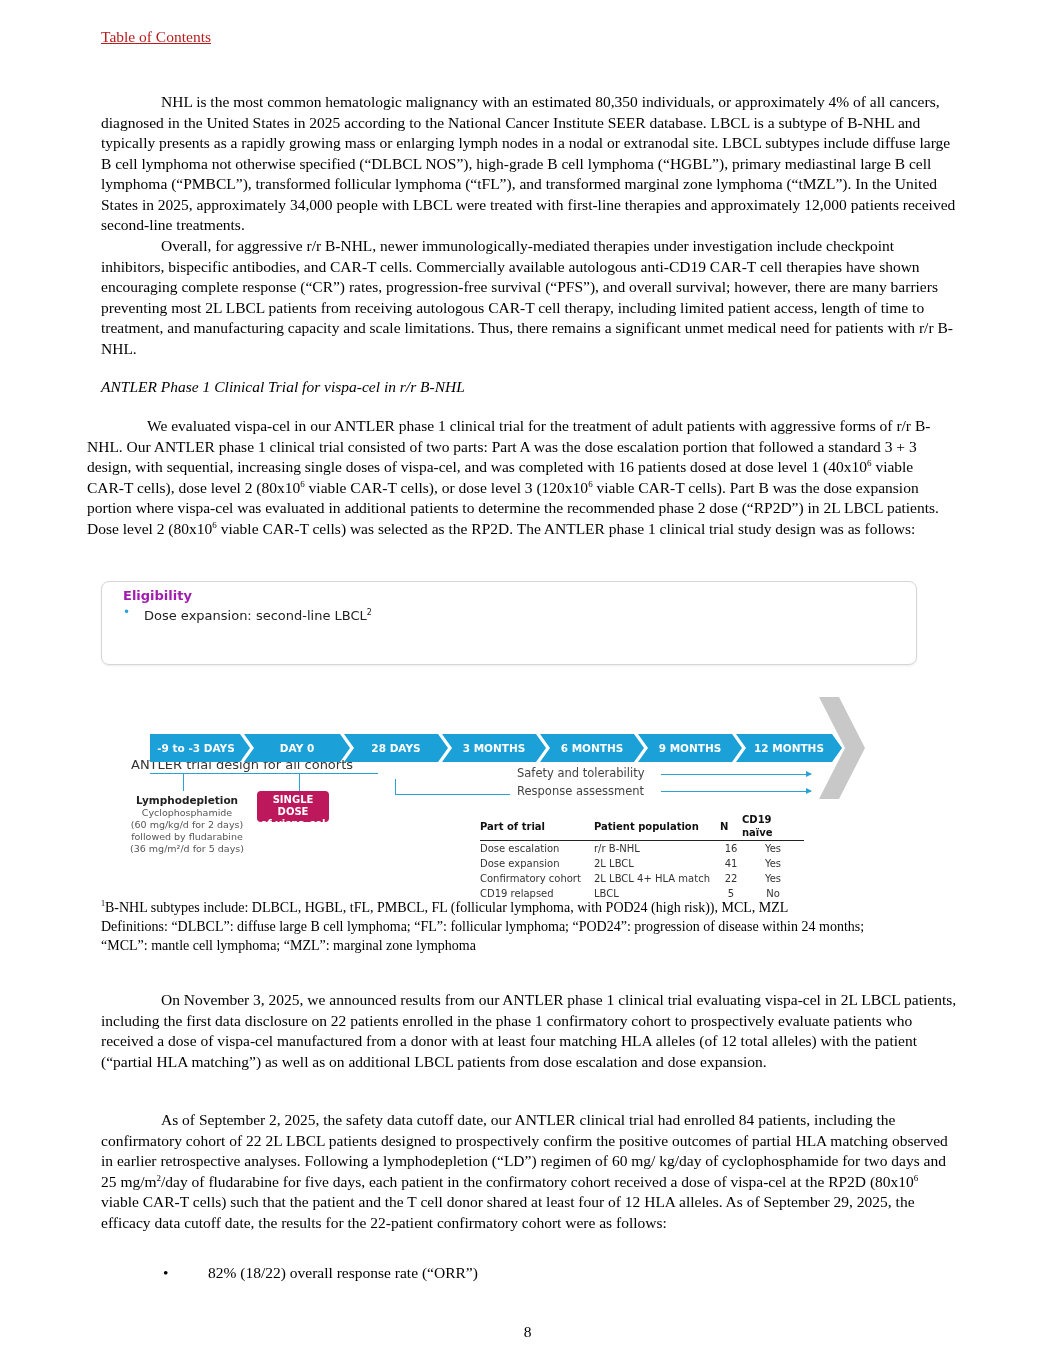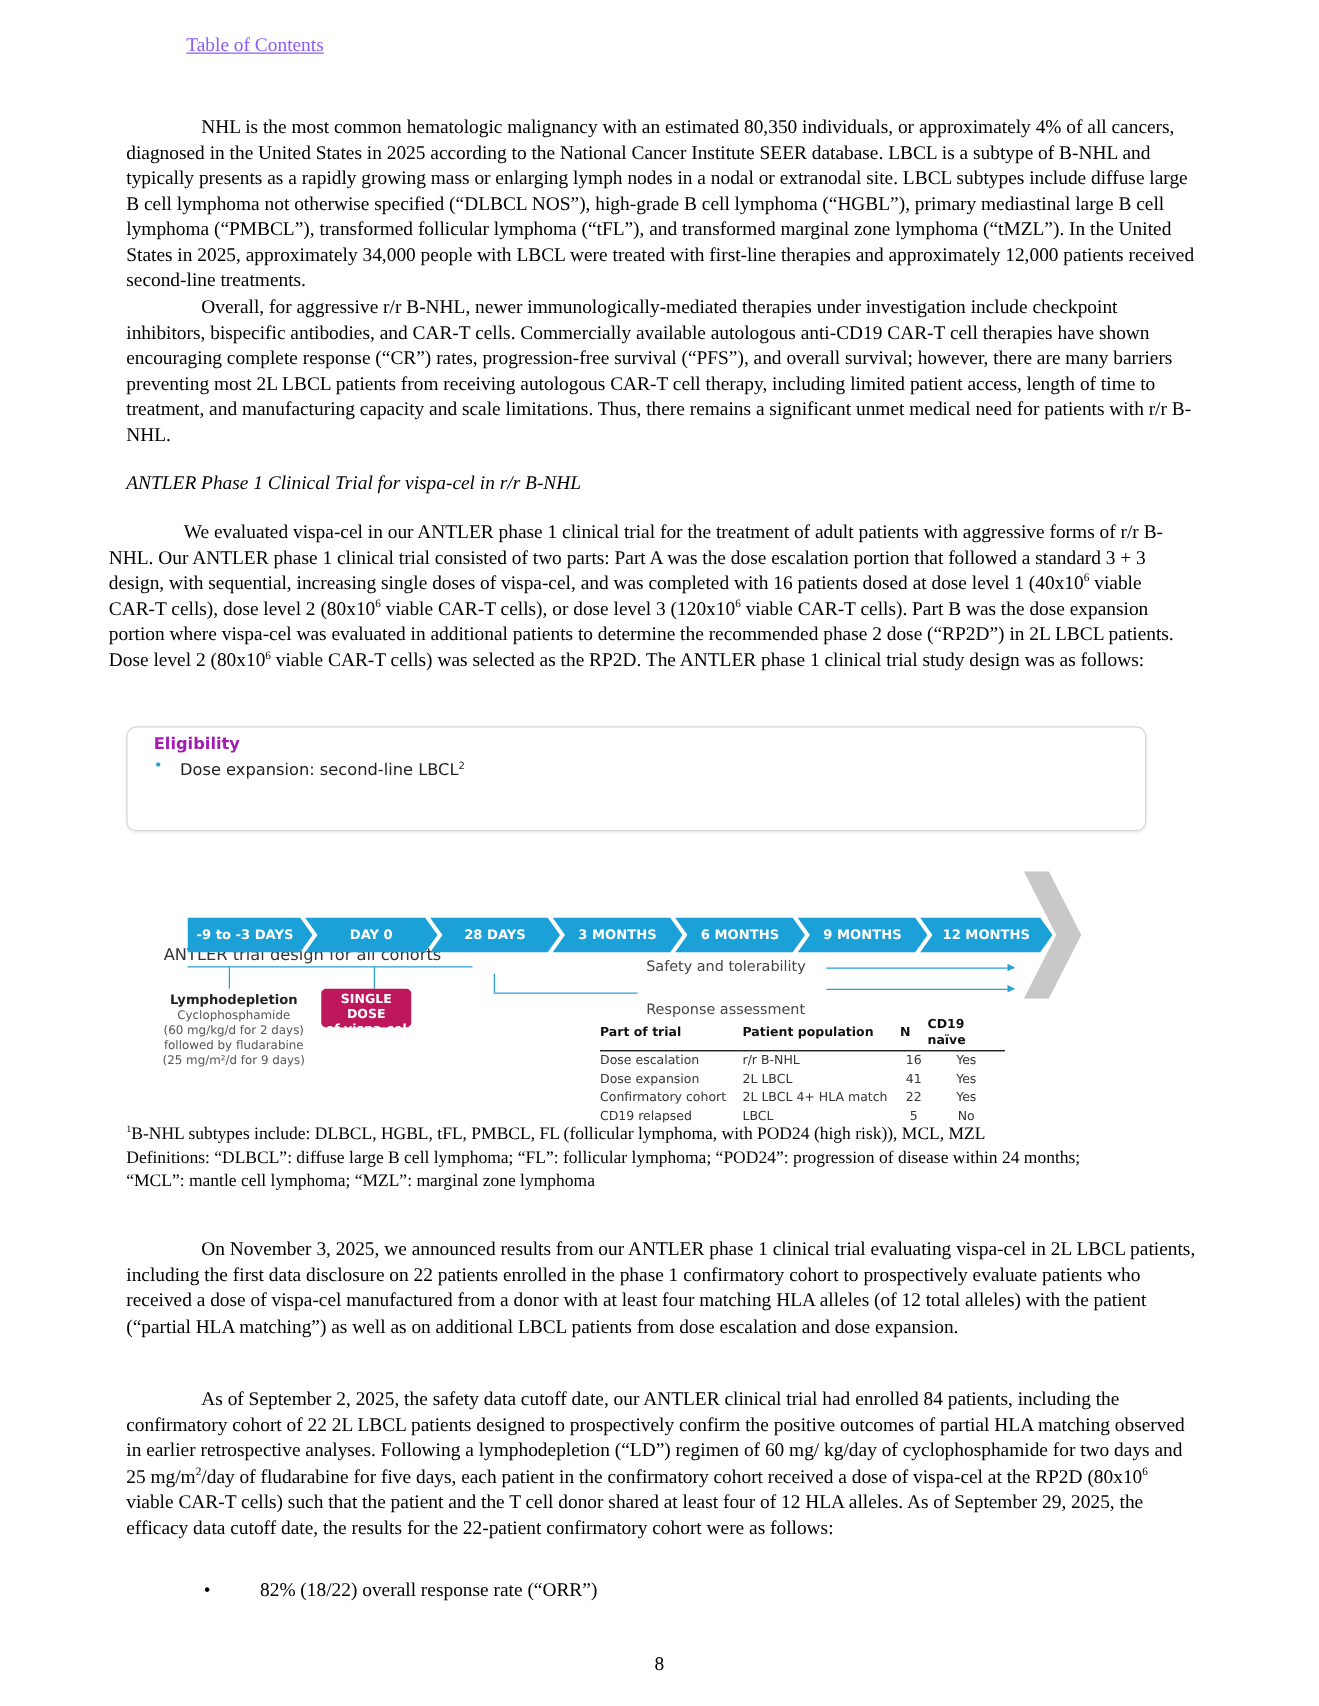--- a/index.html
+++ b/index.html
@@ -1,18 +1,18 @@
 <!DOCTYPE html>
 <html><head>
 <meta charset="utf-8">
 <style>
   html, body { margin: 0; padding: 0; background: #ffffff; }
   body { width: 1055px; height: 1365px; position: relative; overflow: hidden;
          font-family: "Liberation Serif", "DejaVu Serif", serif; color: #000; }
-  .toc { position: absolute; left: 101px; top: 28px; font-size: 15.5px; color: #8b5cf6; text-decoration: underline; cursor: pointer; margin-left: 48px; }
+  .toc { position: absolute; left: 101px; top: 28px; font-size: 15.5px; color: #b91c1c; text-decoration: underline; cursor: pointer; }
   p.body { font-size: 15.5px; line-height: 20.5px; margin: 0; text-indent: 60px; text-align: left; }
   .p1 { position: absolute; left: 101px; top: 92px; width: 855px; }
   .p2 { position: absolute; left: 101px; top: 236px; width: 858px; }
   .sec { position: absolute; left: 101px; top: 378px; font-size: 15.5px; font-style: italic; }
   .p3 { position: absolute; left: 87px; top: 416px; width: 855px; }
   sup.s { font-size: 9px; vertical-align: super; line-height: 0; }
 
   
   .elig-box { position: absolute; left: 101px; top: 581px; width: 814px; height: 82px;
               border: 1px solid #d6d6d6; border-radius: 8px; box-shadow: 0 1px 2px rgba(0,0,0,0.08);
@@ -125,29 +125,29 @@
 </div>
 
 <div class="tl-line" style="left:150px; top:773px; width:228px; height:1px;"></div>
 <div class="tl-line" style="left:183px; top:773px; width:1px; height:18px;"></div>
 <div class="tl-line" style="left:299px; top:773px; width:1px; height:18px;"></div>
 <div class="tl-line" style="left:395px; top:779px; width:1px; height:15px;"></div>
 <div class="tl-line" style="left:395px; top:794px; width:115px; height:1px;"></div>
 
 <div class="tl-label" style="left:517px; top:766px;">Safety and tolerability</div>
 <div class="arrow" style="left:661px; top:774px; width:150px;"></div>
-<div class="tl-label" style="left:517px; top:784px;margin-top:16px;">Response assessment</div>
+<div class="tl-label" style="left:517px; top:784px;">Response assessment</div>
 <div class="arrow" style="left:661px; top:791px; width:150px;"></div>
 
 <div class="lympho">
   <b>Lymphodepletion</b>
   <div>Cyclophosphamide</div>
   <div>(60 mg/kg/d for 2 days)</div>
   <div>followed by fludarabine</div>
-  <div>(25 mg/m²/d for 9 days)</div>
+  <div>(36 mg/m²/d for 5 days)</div>
 </div>
 
 <div class="single-dose">
   <div>SINGLE DOSE</div>
   <div>of vispa-cel</div>
 </div>
 
 <table class="trial">
   <thead>
     <tr>

